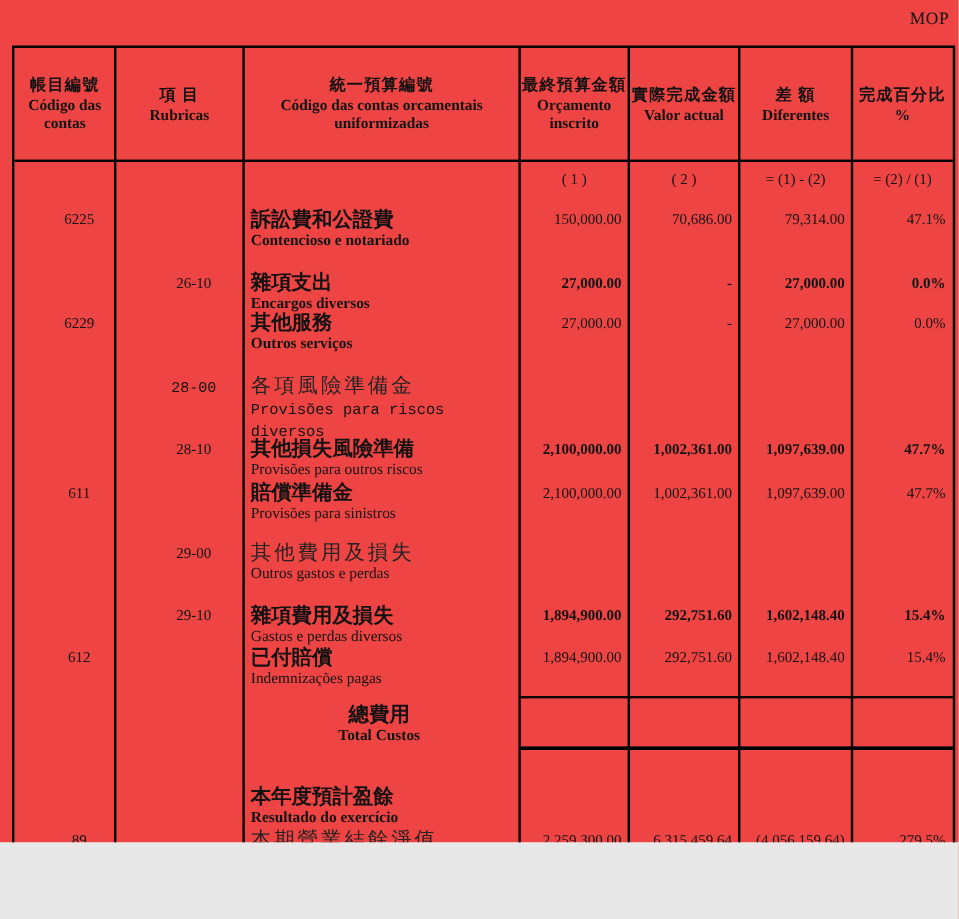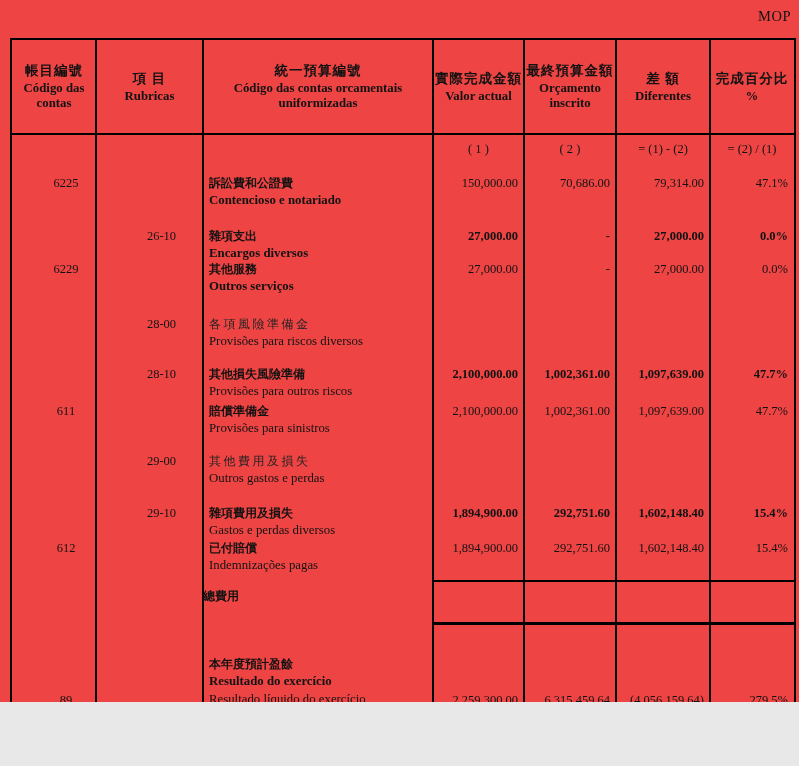--- a/index.html
+++ b/index.html
@@ -25,30 +25,30 @@
   .hcell{display:flex;flex-direction:column;align-items:center;justify-content:center;text-align:center;padding:2px 1px;}
   .hzh{font-weight:700;font-size:13.5px;letter-spacing:1px;line-height:17px;}
   .hpt{font-weight:700;font-size:12.8px;line-height:15px;margin-top:2px;}
   
   .subrow{top:100px;height:18px;}
   .fcell{text-align:center;font-size:12.5px;line-height:18px;}
   
   .item-row .cell{min-height:18px;}
   .code{text-align:center;font-size:12.5px;line-height:18px;margin-left:24px;}
   .rubric{padding-left:6px;}
-  .zh{font-size:12px;line-height:18px;}
+  .zh{font-size:17px;line-height:18px;}
   .zh.b{font-weight:700;}
   .zh.light{letter-spacing:2.5px;color:#232323;}
   .pt{font-size:12.8px;line-height:17.5px;}
   .pt.b{font-weight:700;}
   .num{text-align:right;padding-right:6px;font-size:12.5px;line-height:18px;}
   .num.b{font-weight:700;}
   
   .total-box{position:absolute;left:421px;width:361px;top:540px;height:45px;border-top:2px solid #000;border-bottom:3px solid #000;box-sizing:border-box;}
-  .total-label{position:absolute;left:191px;width:226px;top:547px;text-align:left;padding-right:3px;}
+  .total-label{position:absolute;left:191px;width:226px;top:547px;text-align:center;padding-right:3px;}
   .total-values{top:553px;}
   
   .result-row{top:615px;}
   .pad2{padding-top:36px;}
 </style>
 </head>
 <body>
 
 <div class="page">
   <div class="mop">MOP</div>
@@ -68,26 +68,26 @@
       </div>
       <div class="hcell">
         <div class="hzh">項  目</div>
         <div class="hpt">Rubricas</div>
       </div>
       <div class="hcell">
         <div class="hzh">統一預算編號</div>
         <div class="hpt">Código das contas orcamentais uniformizadas</div>
       </div>
       <div class="hcell">
+        <div class="hzh">最終預算金額</div>
+        <div class="hpt">Orçamento inscrito</div>
+      </div>
+      <div class="hcell">
         <div class="hzh">實際完成金額</div>
         <div class="hpt">Valor actual</div>
-      </div>
-      <div class="hcell">
-        <div class="hzh">最終預算金額</div>
-        <div class="hpt">Orçamento inscrito</div>
       </div>
       <div class="hcell">
         <div class="hzh">差  額</div>
         <div class="hpt">Diferentes</div>
       </div>
       <div class="hcell">
         <div class="hzh">完成百分比</div>
         <div class="hpt">%</div>
       </div>
     </div>
@@ -132,21 +132,21 @@
           <div class="cell code"></div>
           <div class="cell rubric">
             <div class="zh b">其他服務</div>
             <div class="pt b">Outros serviços</div>
           </div>
           <div class="cell num">27,000.00</div>
           <div class="cell num">-</div>
           <div class="cell num">27,000.00</div>
           <div class="cell num">0.0%</div>
         </div>
-        <div class="grid item-row" style="top: 275px;">
+        <div class="grid item-row" style="top: 275px; font-family: Liberation Mono, monospace;">
           <div class="cell code"></div>
           <div class="cell code">28-00</div>
           <div class="cell rubric">
             <div class="zh light">各項風險準備金</div>
             <div class="pt">Provisões para riscos diversos</div>
           </div>
           <div class="cell num"></div>
           <div class="cell num"></div>
           <div class="cell num"></div>
           <div class="cell num"></div>
@@ -209,28 +209,30 @@
           <div class="cell num">1,894,900.00</div>
           <div class="cell num">292,751.60</div>
           <div class="cell num">1,602,148.40</div>
           <div class="cell num">15.4%</div>
         </div>
       </div>
 
     <div class="total-box"></div>
     <div class="total-label">
       <div class="zh b">總費用</div>
+      <div class="pt b">Total Custos</div>
     </div>
 
     <div class="grid result-row">
       <div class="code pad2">89</div>
       <div class="code"></div>
       <div class="rubric">
         <div class="zh b">本年度預計盈餘</div>
         <div class="pt b">Resultado do exercício</div>
+        <div class="zh light">本期營業結餘淨值</div>
         <div class="pt">Resultado líquido do exercício</div>
       </div>
       <div class="num pad2">2,259,300.00</div>
       <div class="num pad2">6,315,459.64</div>
       <div class="num pad2">(4,056,159.64)</div>
       <div class="num pad2">279.5%</div>
     </div>
   </div>
 </div>
 

